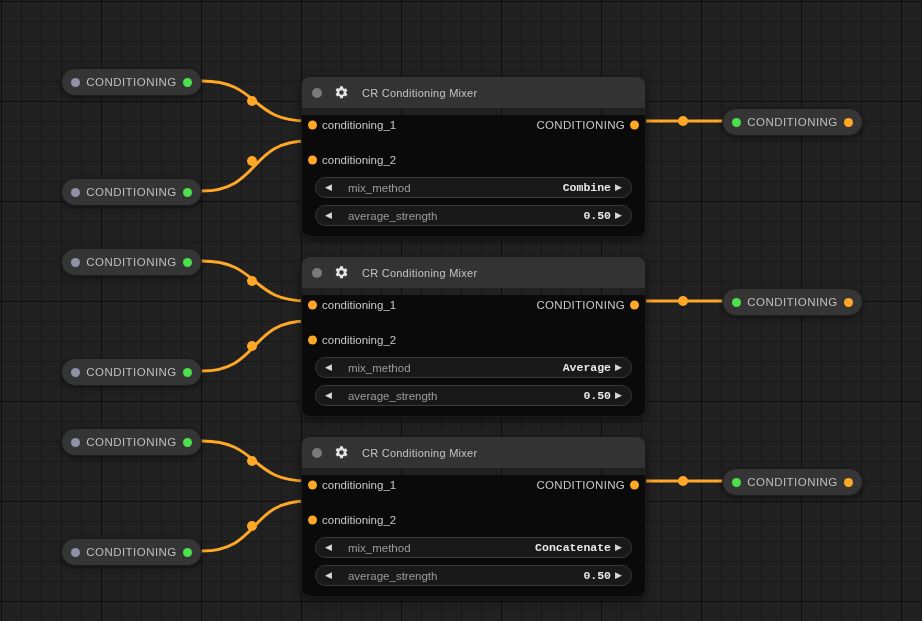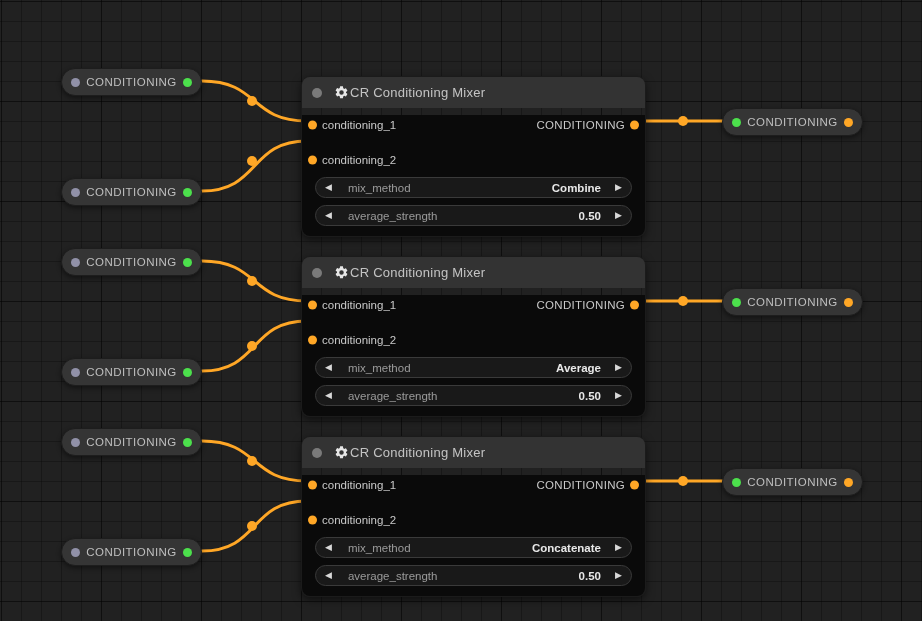--- a/index.html
+++ b/index.html
@@ -88,22 +88,22 @@
     background: #7a7a7a;
     flex: 0 0 auto;
   }
   .gear-icon {
     margin-left: 12px;
     width: 15px; height: 15px;
     flex: 0 0 auto;
     display: block;
   }
   .node-title {
-    margin-left: 1px;
-    font-size: 13px;
+    margin-left: 13px;
+    font-size: 11px;
     color: #c4c4c4;
     letter-spacing: 0.25px;
     white-space: nowrap;
   }
   .node-body {
     background: #0a0a0a;
     padding-bottom: 10px;
   }
 
   .io-row {
@@ -159,25 +159,26 @@
   .w-arrow.left  { margin-left: 9px; }
   .w-arrow.right { position: absolute; right: 9px; }
   .w-name {
     margin-left: 16px;
     font-size: 11.5px;
     color: #9b9b9b;
     white-space: nowrap;
   }
   .w-value {
     position: absolute;
-    right: 30px;
+    right: 20px;
     font-size: 11.5px;
     color: #e8e8e8;
     font-weight: bold;
     white-space: nowrap;
+    font-family: Liberation Mono, monospace;
   }
 </style>
 </head>
 <body>
 
 <div id="canvas">
 
   <svg id="links" width="922" height="621" viewBox="0 0 922 621">
       <path d="M 202 81 C 259.75 81, 249.25 121, 307 121" stroke="#ffa726" stroke-width="3" fill="none" stroke-linecap="round"></path>
       <circle cx="252" cy="101" r="5" fill="#ffa726"></circle>

